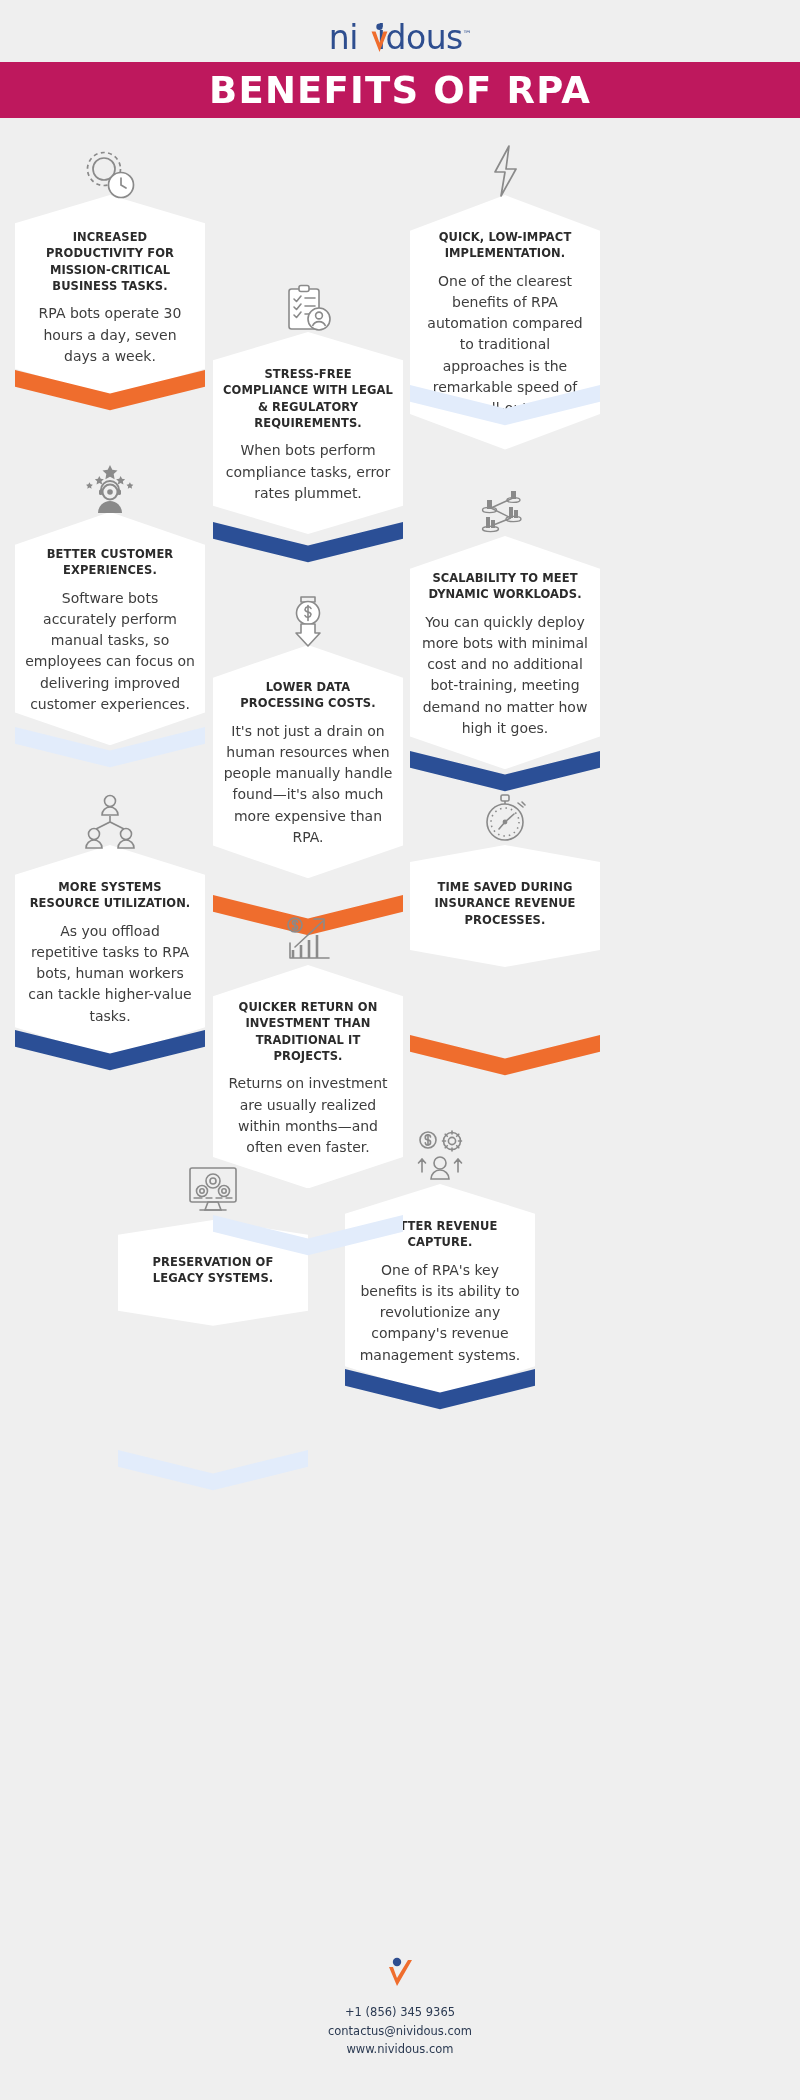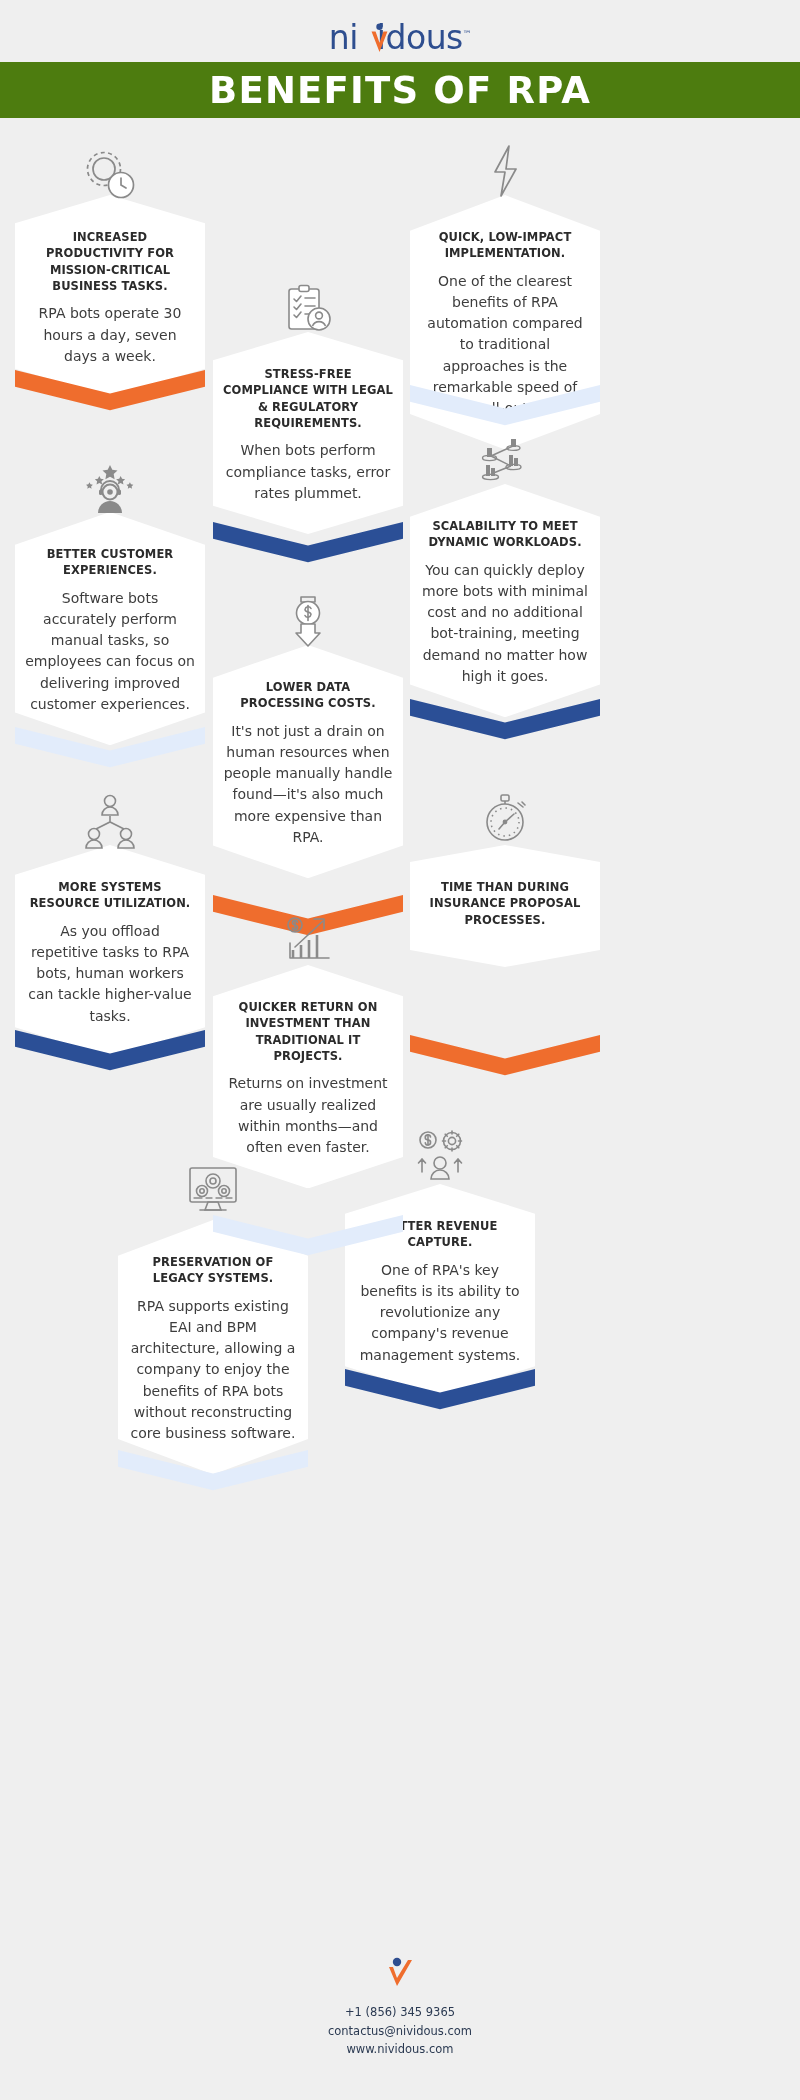--- a/index.html
+++ b/index.html
@@ -40,21 +40,21 @@
   }
   .logo-tm {
     font-size: 9px;
     vertical-align: super;
     color: #2e4e8f;
   }
   .title-bar {
     position: absolute;
     top: 62px; left: 0;
     width: 800px; height: 56px;
-    background: #4d7c0f;
+    background: #be185d;
     display: flex;
     align-items: center;
     justify-content: center;
   }
   .title-bar h1 {
     color: #ffffff;
     font-family: "DejaVu Sans", sans-serif;
     font-size: 37px;
     font-weight: 700;
     letter-spacing: 1.2px;
@@ -228,21 +228,21 @@
     </div>
     <div class="chev" style="top:215px;">
       <div class="chev-inner" style="background:#e2ecfb"></div>
     </div>
     <div class="hex">
       <h2>BETTER CUSTOMER EXPERIENCES.</h2>
       <p>Software bots accurately perform manual tasks, so employees can focus on delivering improved customer experiences.</p>
     </div>
   </div>
 
-  <div class="card" style="left:410px; top:484px;">
+  <div class="card" style="left:410px; top:536px;">
     <div class="icon" style="top:-50px;">
       <svg width="60" height="52" viewBox="0 0 60 52">
         <g stroke="#8a8a8a" stroke-width="1.5" fill="none">
           <path d="M16 22 L38 12 M16 22 L36 32 M16 40 L36 32"></path>
         </g>
         <g fill="#8a8a8a">
           <rect x="12" y="14" width="5" height="9"></rect>
           <ellipse cx="14.5" cy="24" rx="7" ry="2.6" fill="none" stroke="#8a8a8a" stroke-width="1.4"></ellipse>
           <rect x="36" y="5" width="5" height="8"></rect>
           <ellipse cx="38.5" cy="14" rx="6.5" ry="2.4" fill="none" stroke="#8a8a8a" stroke-width="1.4"></ellipse>
@@ -319,21 +319,21 @@
           <path d="M41 14 l5 4 M45 13 l3 3" stroke-linecap="round"></path>
           <path d="M28 33 l9 -8 M28 33 l-6 7" stroke-linecap="round"></path>
           <circle cx="28" cy="33" r="1.6" fill="#8a8a8a"></circle>
         </g>
       </svg>
     </div>
     <div class="chev" style="top:190px;">
       <div class="chev-inner" style="background:#ef6d2d"></div>
     </div>
     <div class="hex">
-      <h2>TIME THAN DURING INSURANCE PROPOSAL PROCESSES.</h2>
+      <h2>TIME SAVED DURING INSURANCE REVENUE PROCESSES.</h2>
     </div>
   </div>
 
   <div class="card" style="left:213px; top:965px;">
     <div class="icon" style="top:-52px;">
       <svg width="54" height="56" viewBox="0 0 54 56">
         <g fill="none" stroke="#8a8a8a" stroke-width="1.6">
           <circle cx="14" cy="12" r="7"></circle>
           <path d="M16.5 9.5 a2.4 2.4 0 0 0 -5 .8 c0 2.5 5 1.2 5 3.7 a2.4 2.4 0 0 1 -5 .8" stroke-linecap="round"></path>
           <path d="M14 7.5 v9" stroke-linecap="round"></path>
@@ -368,21 +368,20 @@
           <circle cx="42" cy="27" r="2.2"></circle>
           <path d="M12 34 h8 M24 34 h6 M34 34 h6 M44 34 h6" stroke-width="1.3" stroke-linecap="round"></path>
         </g>
       </svg>
     </div>
     <div class="chev" style="top:230px;">
       <div class="chev-inner" style="background:#e2ecfb"></div>
     </div>
     <div class="hex">
       <h2>PRESERVATION OF LEGACY SYSTEMS.</h2>
-      <p>RPA supports existing EAI and BPM architecture, allowing a company to enjoy the benefits of RPA bots without reconstructing core business software.</p>
     </div>
   </div>
 
   <div class="card" style="left:345px; top:1184px;">
     <div class="icon" style="top:-56px;">
       <svg width="58" height="58" viewBox="0 0 58 58">
         <g fill="none" stroke="#8a8a8a" stroke-width="1.6">
           <circle cx="17" cy="12" r="8"></circle>
           <path d="M19.5 9 a2.6 2.6 0 0 0 -5.2 .9 c0 2.7 5.2 1.3 5.2 4 a2.6 2.6 0 0 1 -5.2 .9" stroke-linecap="round"></path>
           <path d="M17 7 v10" stroke-linecap="round"></path>

